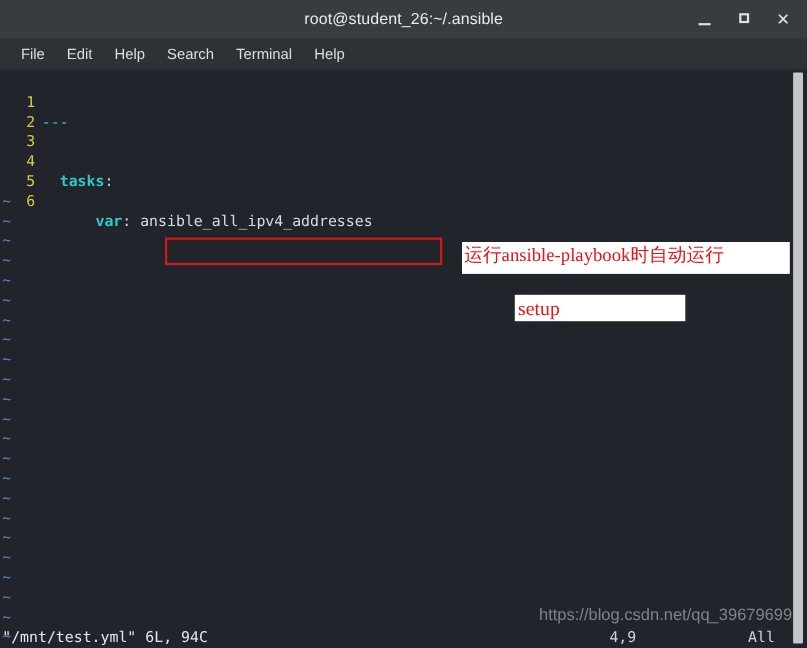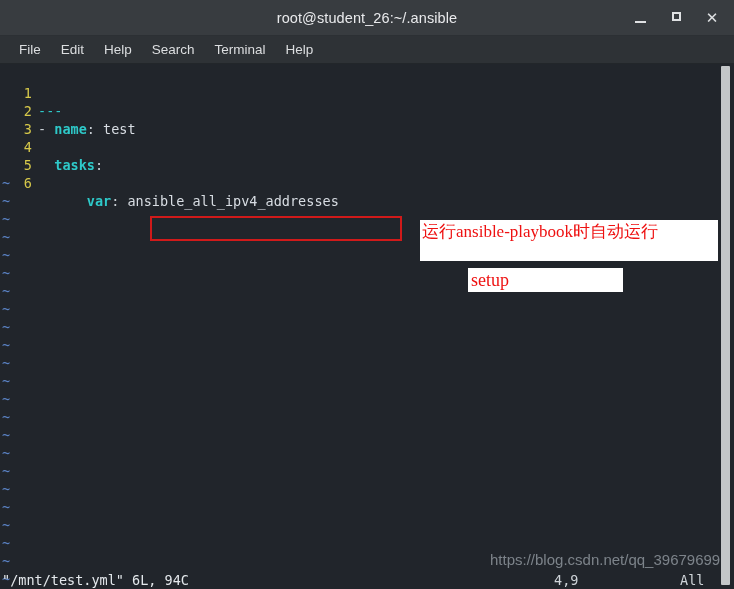--- a/index.html
+++ b/index.html
@@ -175,21 +175,21 @@
     background: #ffffff;
     color: #ee1111;
     font-family: "Liberation Serif", serif;
     white-space: nowrap;
     overflow: hidden;
   }
   .anno-1 {
     left: 420px;
     top: 156px;
     width: 298px;
-    height: 41px;
+    height: 29px;
     line-height: 24px;
     font-size: 17px;
     padding-left: 2px;
     box-sizing: border-box;
   }
   .anno-2 {
     left: 468px;
     top: 204px;
     width: 155px;
     height: 24px;
@@ -293,21 +293,20 @@
 
     <div class="code-area">
 
       <div class="line">
         <span class="lnum">1</span>
         <span class="ltext"><span class="dashes">---</span></span>
       </div>
 
       <div class="line">
         <span class="lnum">2</span>
-        <span class="ltext"><span class="punct">- </span><span class="k">name</span><span class="punct">:</span><span class="val"> test</span></span>
       </div>
 
       <div class="line">
         <span class="lnum">3</span>
       </div>
 
       <div class="line">
         <span class="lnum">4</span>
         <span class="ltext"><span>  </span><span class="k">tasks</span><span class="punct">:</span></span>
       </div>

